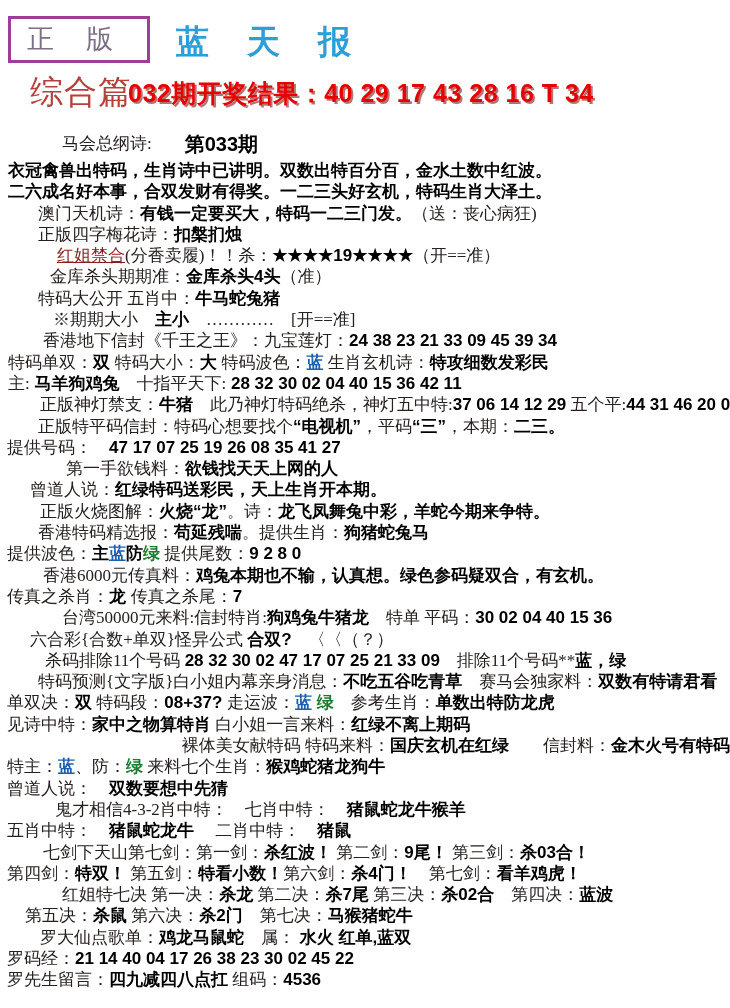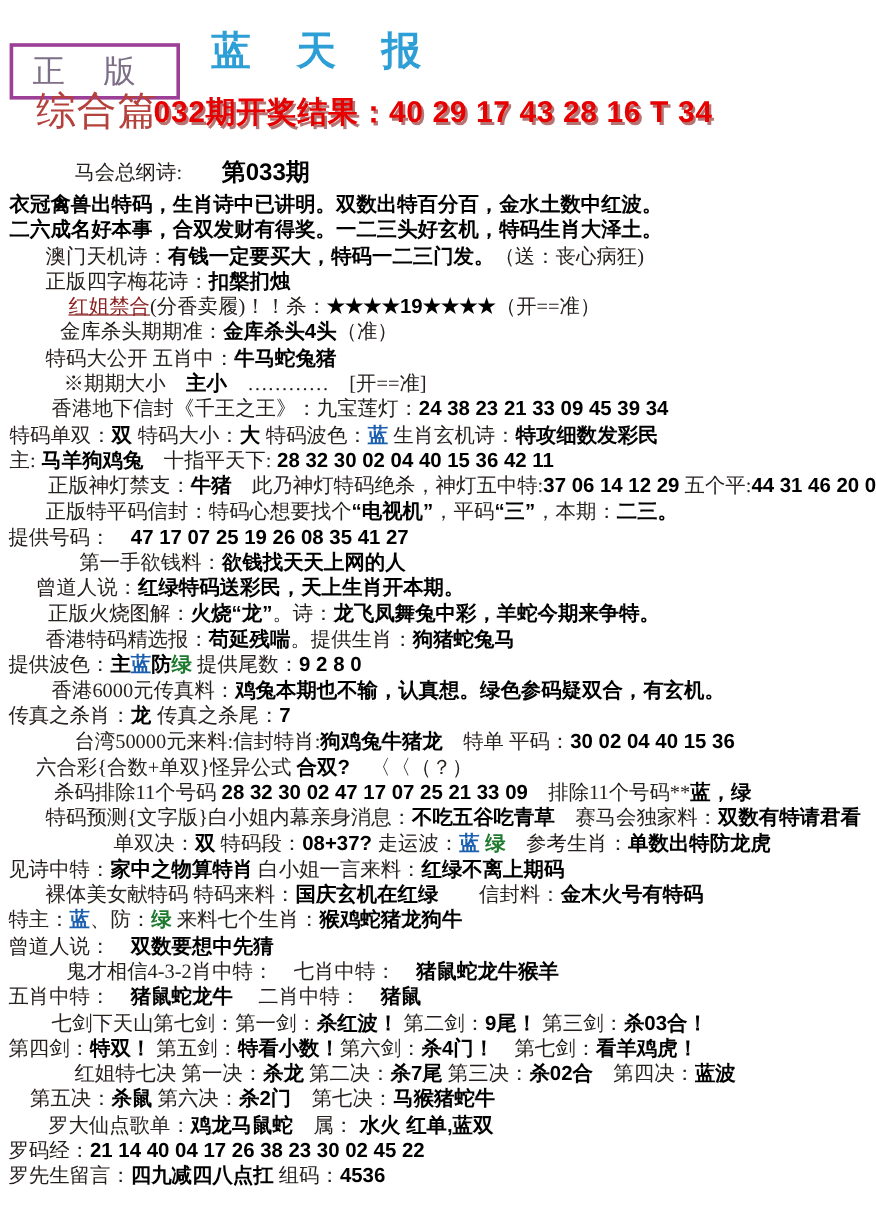--- a/index.html
+++ b/index.html
@@ -4,21 +4,21 @@
 <style>
   html,body{margin:0;padding:0;}
   body{
     width:730px;height:1008px;background:#ffffff;position:relative;
     font-family:"Liberation Sans",sans-serif;overflow:hidden;color:#111;
   }
   .badge{
     position:absolute;top:16px;left:8px;
     border:3px solid #9c3f96;color:#7d6f86;
     font-size:27px;font-family:"Liberation Serif",serif;
-    padding:7px 2px 7px 16px;letter-spacing:32px;line-height:1;margin-top:20px;
+    padding:7px 2px 7px 16px;letter-spacing:32px;line-height:1;
   }
   .title{
     position:absolute;top:24px;left:176px;
     color:#2e9ed6;font-size:33px;font-weight:700;
     letter-spacing:38px;line-height:1.1;white-space:nowrap;
   }
   .edition{
     position:absolute;top:70px;left:6px;
     color:#b5413c;font-size:33px;font-family:"Liberation Serif",serif;
     letter-spacing:1px;
@@ -71,23 +71,23 @@
     <div class="line" style="padding-left: 30px;"><span class="s-l">曾道人说：</span><span class="s-b">红绿特码送彩民，天上生肖开本期。</span></div>
     <div class="line" style="padding-left: 40px;"><span class="s-l">正版火烧图解：</span><span class="s-b">火烧“龙”</span><span class="s-l">。诗：</span><span class="s-b">龙飞凤舞兔中彩，羊蛇今期来争特。</span></div>
     <div class="line" style="padding-left: 38px;"><span class="s-l">香港特码精选报：</span><span class="s-b">苟延残喘</span><span class="s-l">。提供生肖：</span><span class="s-b">狗猪蛇兔马</span></div>
     <div class="line" style="padding-left: 7px;"><span class="s-l">提供波色：</span><span class="s-b">主</span><span class="s-bl">蓝</span><span class="s-b">防</span><span class="s-gr">绿</span><span class="s-l"> 提供尾数：</span><span class="s-b">9 2 8 0</span></div>
     <div class="line" style="padding-left: 43px;"><span class="s-l">香港6000元传真料：</span><span class="s-b">鸡兔本期也不输，认真想。绿色参码疑双合，有玄机。</span></div>
     <div class="line" style="padding-left: 7px;"><span class="s-l">传真之杀肖：</span><span class="s-b">龙 </span><span class="s-l">传真之杀尾：</span><span class="s-b">7</span></div>
     <div class="line" style="padding-left: 62px;"><span class="s-l">台湾50000元来料:信封特肖:</span><span class="s-b">狗鸡兔牛猪龙</span><span class="s-l">　特单 平码：</span><span class="s-b">30 02 04 40 15 36</span></div>
     <div class="line" style="padding-left: 30px;"><span class="s-l">六合彩{合数+单双}怪异公式 </span><span class="s-b">合双?</span><span class="s-l">　〈〈（？）</span></div>
     <div class="line" style="padding-left: 45px;"><span class="s-l">杀码排除11个号码 </span><span class="s-b">28 32 30 02 47 17 07 25 21 33 09</span><span class="s-l">　排除11个号码**</span><span class="s-b">蓝，绿</span></div>
     <div class="line" style="padding-left: 38px;"><span class="s-l">特码预测{文字版}白小姐内幕亲身消息：</span><span class="s-b">不吃五谷吃青草</span><span class="s-l">　赛马会独家料：</span><span class="s-b">双数有特请君看</span></div>
-    <div class="line" style="padding-left: 7px; text-align: center;"><span class="s-l">单双决：</span><span class="s-b">双</span><span class="s-l"> 特码段：</span><span class="s-b">08+37? </span><span class="s-l">走运波：</span><span class="s-bl">蓝 </span><span class="s-gr">绿</span><span class="s-l">　参考生肖：</span><span class="s-b">单数出特防龙虎</span></div>
+    <div class="line" style="padding-left: 7px;"><span class="s-l">单双决：</span><span class="s-b">双</span><span class="s-l"> 特码段：</span><span class="s-b">08+37? </span><span class="s-l">走运波：</span><span class="s-bl">蓝 </span><span class="s-gr">绿</span><span class="s-l">　参考生肖：</span><span class="s-b">单数出特防龙虎</span></div>
     <div class="line" style="padding-left: 7px;"><span class="s-l">见诗中特：</span><span class="s-b">家中之物算特肖</span><span class="s-l"> 白小姐一言来料：</span><span class="s-b">红绿不离上期码</span></div>
-    <div class="line" style="padding-left: 38px;"><span class="s-l">裸体美女献特码 特码来料：</span><span class="s-b">国庆玄机在红绿</span><span class="s-l">　　信封料：</span><span class="s-b">金木火号有特码</span></div>
+    <div class="line" style="padding-left: 38px; text-align: right;"><span class="s-l">裸体美女献特码 特码来料：</span><span class="s-b">国庆玄机在红绿</span><span class="s-l">　　信封料：</span><span class="s-b">金木火号有特码</span></div>
     <div class="line" style="padding-left: 7px;"><span class="s-l">特主：</span><span class="s-bl">蓝</span><span class="s-l">、防：</span><span class="s-gr">绿</span><span class="s-l"> 来料七个生肖：</span><span class="s-b">猴鸡蛇猪龙狗牛</span></div>
     <div class="line" style="padding-left: 7px;"><span class="s-l">曾道人说：</span><span class="s-b">　双数要想中先猜</span></div>
     <div class="line" style="padding-left: 55px;"><span class="s-l">鬼才相信4-3-2肖中特：　七肖中特：</span><span class="s-b">　猪鼠蛇龙牛猴羊</span></div>
     <div class="line" style="padding-left: 7px;"><span class="s-l">五肖中特：</span><span class="s-b">　猪鼠蛇龙牛</span><span class="s-l">　 二肖中特：</span><span class="s-b">　猪鼠</span></div>
     <div class="line" style="padding-left: 43px;"><span class="s-l">七剑下天山第七剑：第一剑：</span><span class="s-b">杀红波！</span><span class="s-l"> 第二剑：</span><span class="s-b">9尾！</span><span class="s-l"> 第三剑：</span><span class="s-b">杀03合！</span></div>
     <div class="line" style="padding-left: 7px;"><span class="s-l">第四剑：</span><span class="s-b">特双！</span><span class="s-l"> 第五剑：</span><span class="s-b">特看小数！</span><span class="s-l">第六剑：</span><span class="s-b">杀4门！</span><span class="s-l">　第七剑：</span><span class="s-b">看羊鸡虎！</span></div>
     <div class="line" style="padding-left: 62px;"><span class="s-l">红姐特七决 第一决：</span><span class="s-b">杀龙</span><span class="s-l"> 第二决：</span><span class="s-b">杀7尾</span><span class="s-l"> 第三决：</span><span class="s-b">杀02合</span><span class="s-l">　第四决：</span><span class="s-b">蓝波</span></div>
     <div class="line" style="padding-left: 25px;"><span class="s-l">第五决：</span><span class="s-b">杀鼠</span><span class="s-l"> 第六决：</span><span class="s-b">杀2门</span><span class="s-l">　第七决：</span><span class="s-b">马猴猪蛇牛</span></div>
     <div class="line" style="padding-left: 40px;"><span class="s-l">罗大仙点歌单：</span><span class="s-b">鸡龙马鼠蛇</span><span class="s-l">　属：</span><span class="s-b"> 水火 红单,蓝双</span></div>
     <div class="line" style="padding-left: 7px;"><span class="s-l">罗码经：</span><span class="s-b">21 14 40 04 17 26 38 23 30 02 45 22</span></div>

